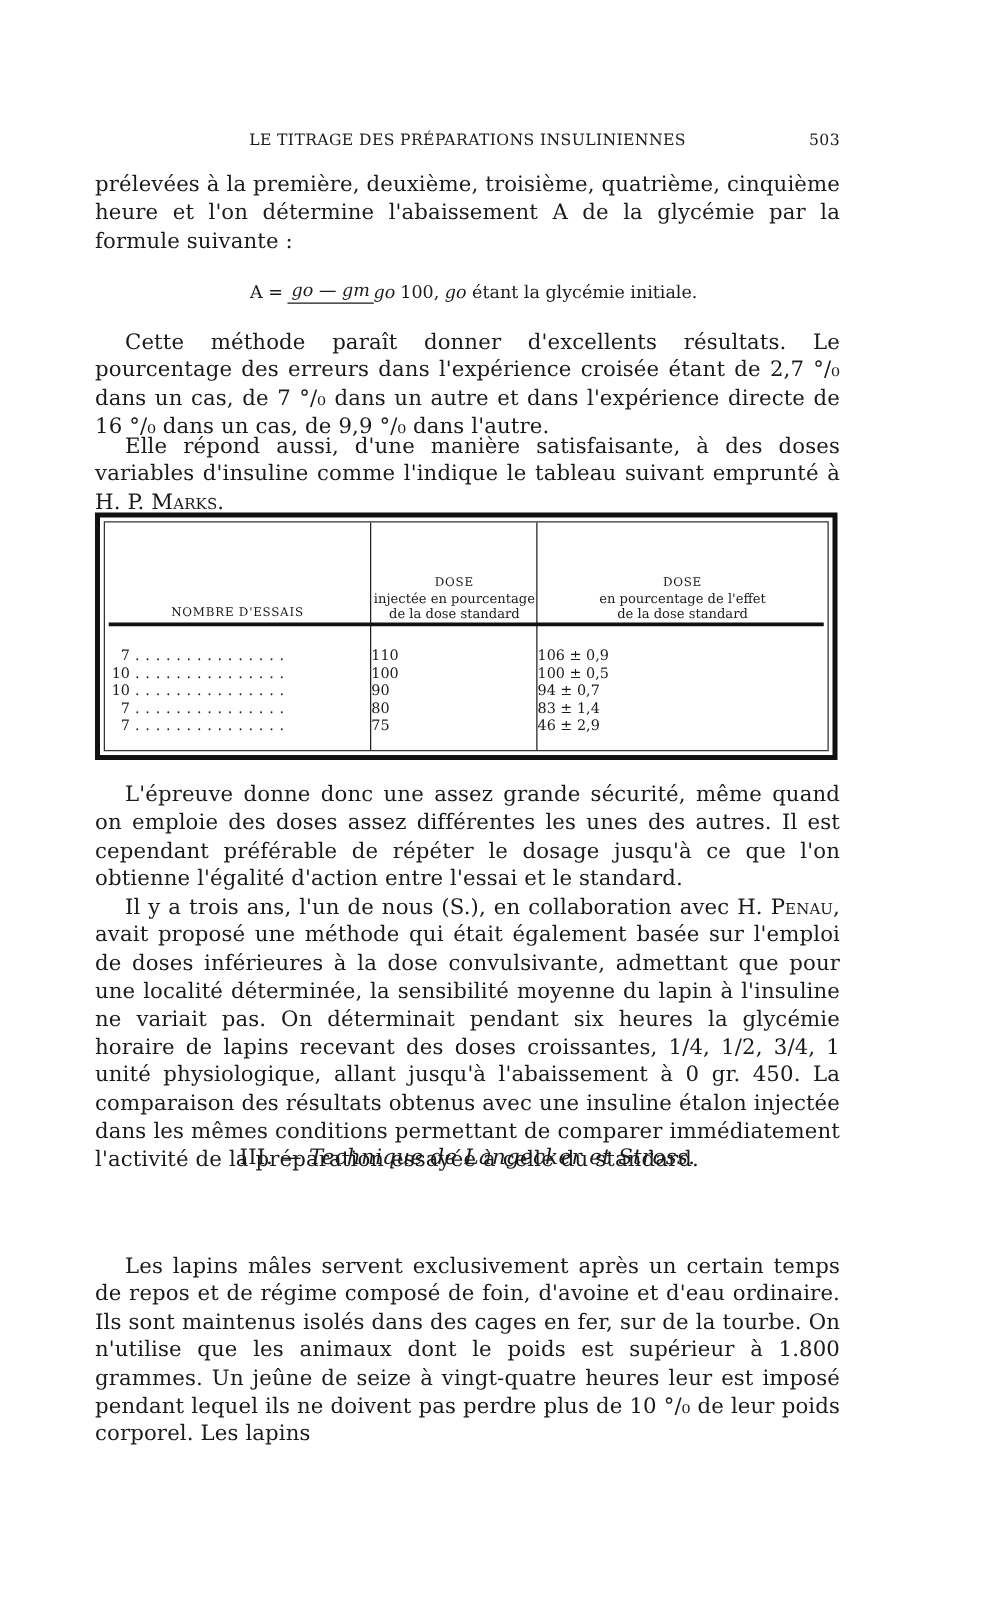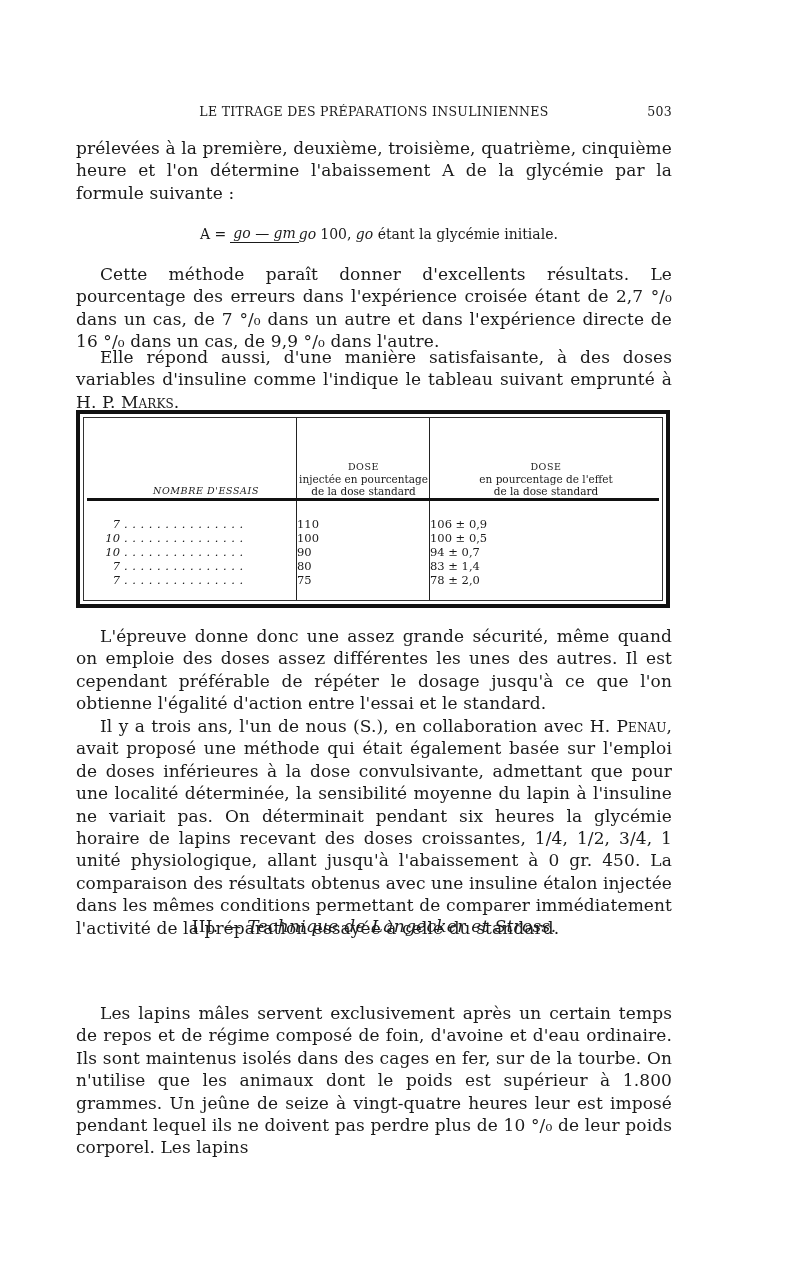--- a/index.html
+++ b/index.html
@@ -33,21 +33,21 @@
     
     .tbl {
       position: absolute; left: 76px; top: 410px; width: 594px; height: 198px;
       border: 4px solid #111; box-sizing: border-box;
     }
     .tbl-inner {
       position: absolute; left: 3px; top: 3px; right: 3px; bottom: 3px;
       border: 1px solid #333;
     }
     .col { position: absolute; top: 0; bottom: 0; }
-    .col1 { left: 16px; width: 212px; font-style: italic; }
+    .col1 { left: 0; width: 212px; }
     .col2 { left: 212px; width: 133px; border-left: 1px solid #222; }
     .col3 { left: 345px; right: 0; border-left: 1px solid #222; }
     .th {
       position: absolute; left: 0; right: 0; top: 0; height: 79px;
       display: flex; flex-direction: column; justify-content: flex-end; align-items: center;
       font-size: 10.5px; line-height: 12px; text-align: center;
     }
     .th .hd { letter-spacing: 0.6px; font-size: 9.5px; }
     .rule {
       position: absolute; top: 80px; left: 3px; right: 3px; height: 3px; background: #111;
@@ -126,21 +126,21 @@
       <div class="th">
         <span class="hd">DOSE</span>
         <span>en pourcentage de l'effet</span>
         <span>de la dose standard</span>
       </div>
       <div class="rows">
         <div class="r">106 ± 0,9</div>
         <div class="r">100 ± 0,5</div>
         <div class="r">94 ± 0,7</div>
         <div class="r">83 ± 1,4</div>
-        <div class="r">78 ± 2,0</div>
+        <div class="r">46 ± 2,9</div>
       </div>
     </div>
     <div class="rule"></div>
   </div>
 </div>
 
 <div class="text" style="top:625px;">
   <p class="indent">L'épreuve donne donc une assez grande sécurité, même quand on emploie des doses assez différentes les unes des autres. Il est cependant préférable de répéter le dosage jusqu'à ce que l'on obtienne l'égalité d'action entre l'essai et le standard.</p>
 </div>
 

